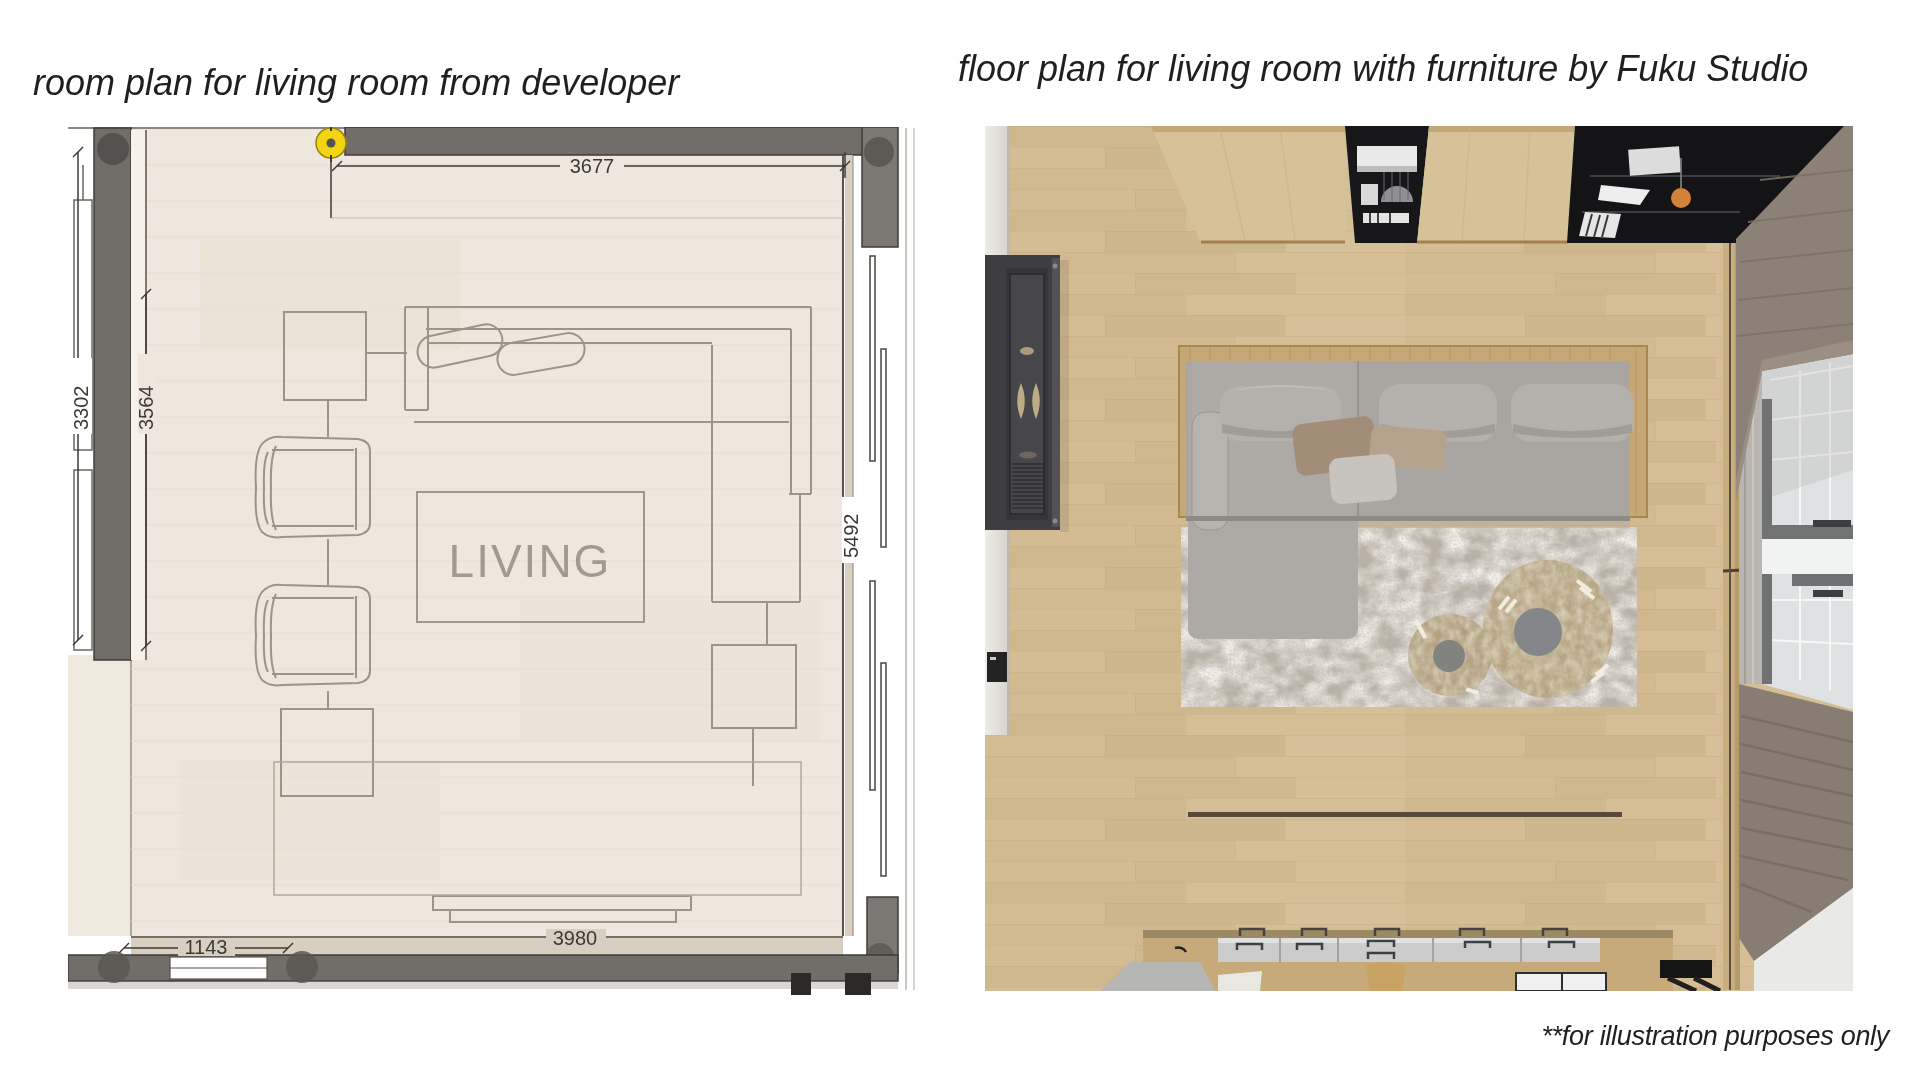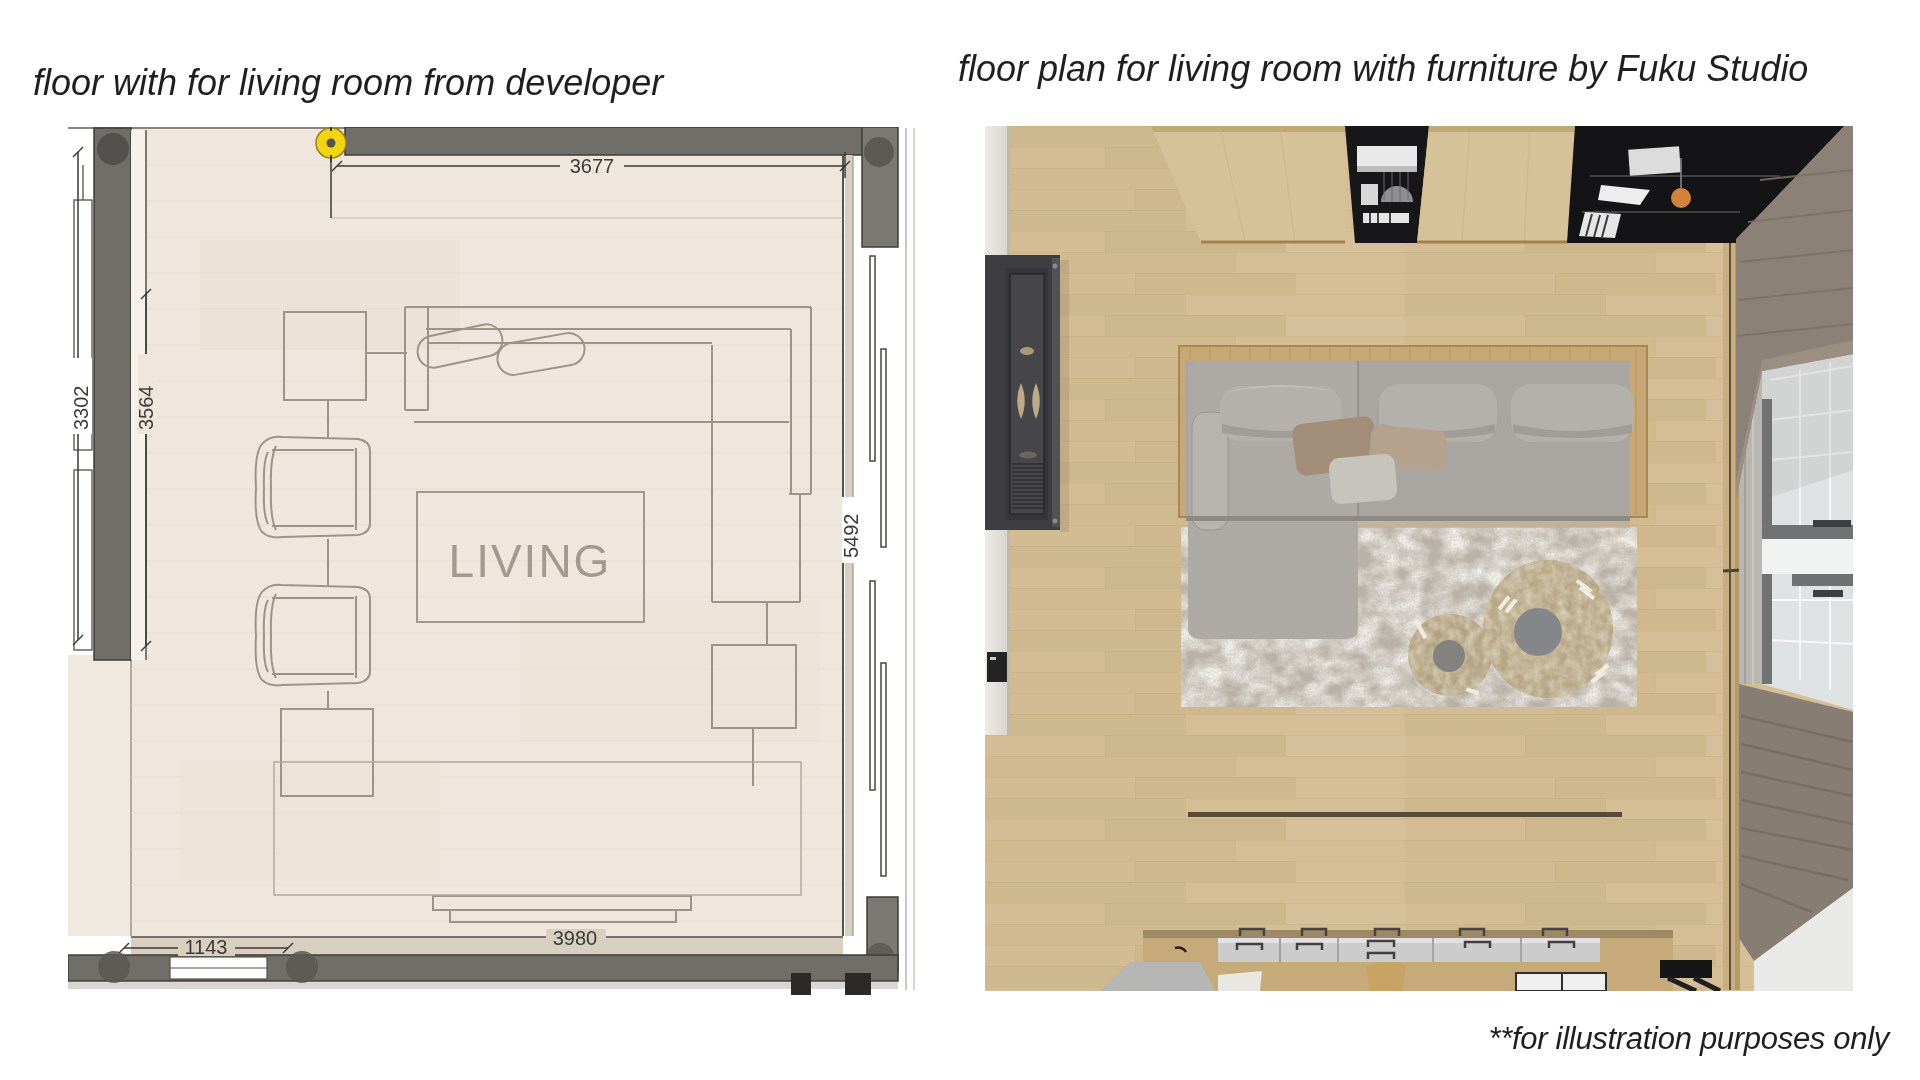--- a/index.html
+++ b/index.html
@@ -1,21 +1,21 @@
 <!DOCTYPE html>
 <html><head><meta charset="utf-8">
 <style>
 html,body{margin:0;padding:0;width:1920px;height:1080px;background:#ffffff;overflow:hidden}
 body{font-family:"Liberation Sans",sans-serif;position:relative}
 .t{position:absolute;font-style:italic;color:#1f1f1f;white-space:nowrap;font-family:"Liberation Sans",sans-serif}
 </style></head>
 <body>
-<div class="t" id="t1" style="left:33px;top:62px;font-size:36px;">floor with for living room from developer</div>
+<div class="t" id="t1" style="left:33px;top:62px;font-size:36px;">room plan for living room from developer</div>
 <div class="t" id="t2" style="left:958px;top:48px;font-size:36px;">floor plan for living room with furniture by Fuku Studio</div>
-<div class="t" id="t3" style="right:31px;top:1021px;font-size:31px;letter-spacing:-0.3px;">**for illustration purposes only</div>
+<div class="t" id="t3" style="right:31px;top:1021px;font-size:27px;letter-spacing:-0.3px;">**for illustration purposes only</div>
 
 <svg id="plan" style="position:absolute;left:68px;top:127px" width="852" height="868" viewBox="68 127 852 868">
 
   <rect x="131" y="128" width="712" height="808" fill="#efe7dd"></rect>
   <rect x="68" y="655" width="63" height="281" fill="#f0e9df"></rect>
   <line x1="131" y1="655" x2="131" y2="936" stroke="#9a9186" stroke-width="1.5"></line>
   <line x1="906" y1="128" x2="906" y2="990" stroke="#ccc7c0" stroke-width="2"></line>
   <line x1="914" y1="128" x2="914" y2="990" stroke="#d8d4ce" stroke-width="2"></line>
   <g stroke="#e7ddd0" stroke-width="1">
     <line x1="131" y1="165" x2="843" y2="165"></line>

